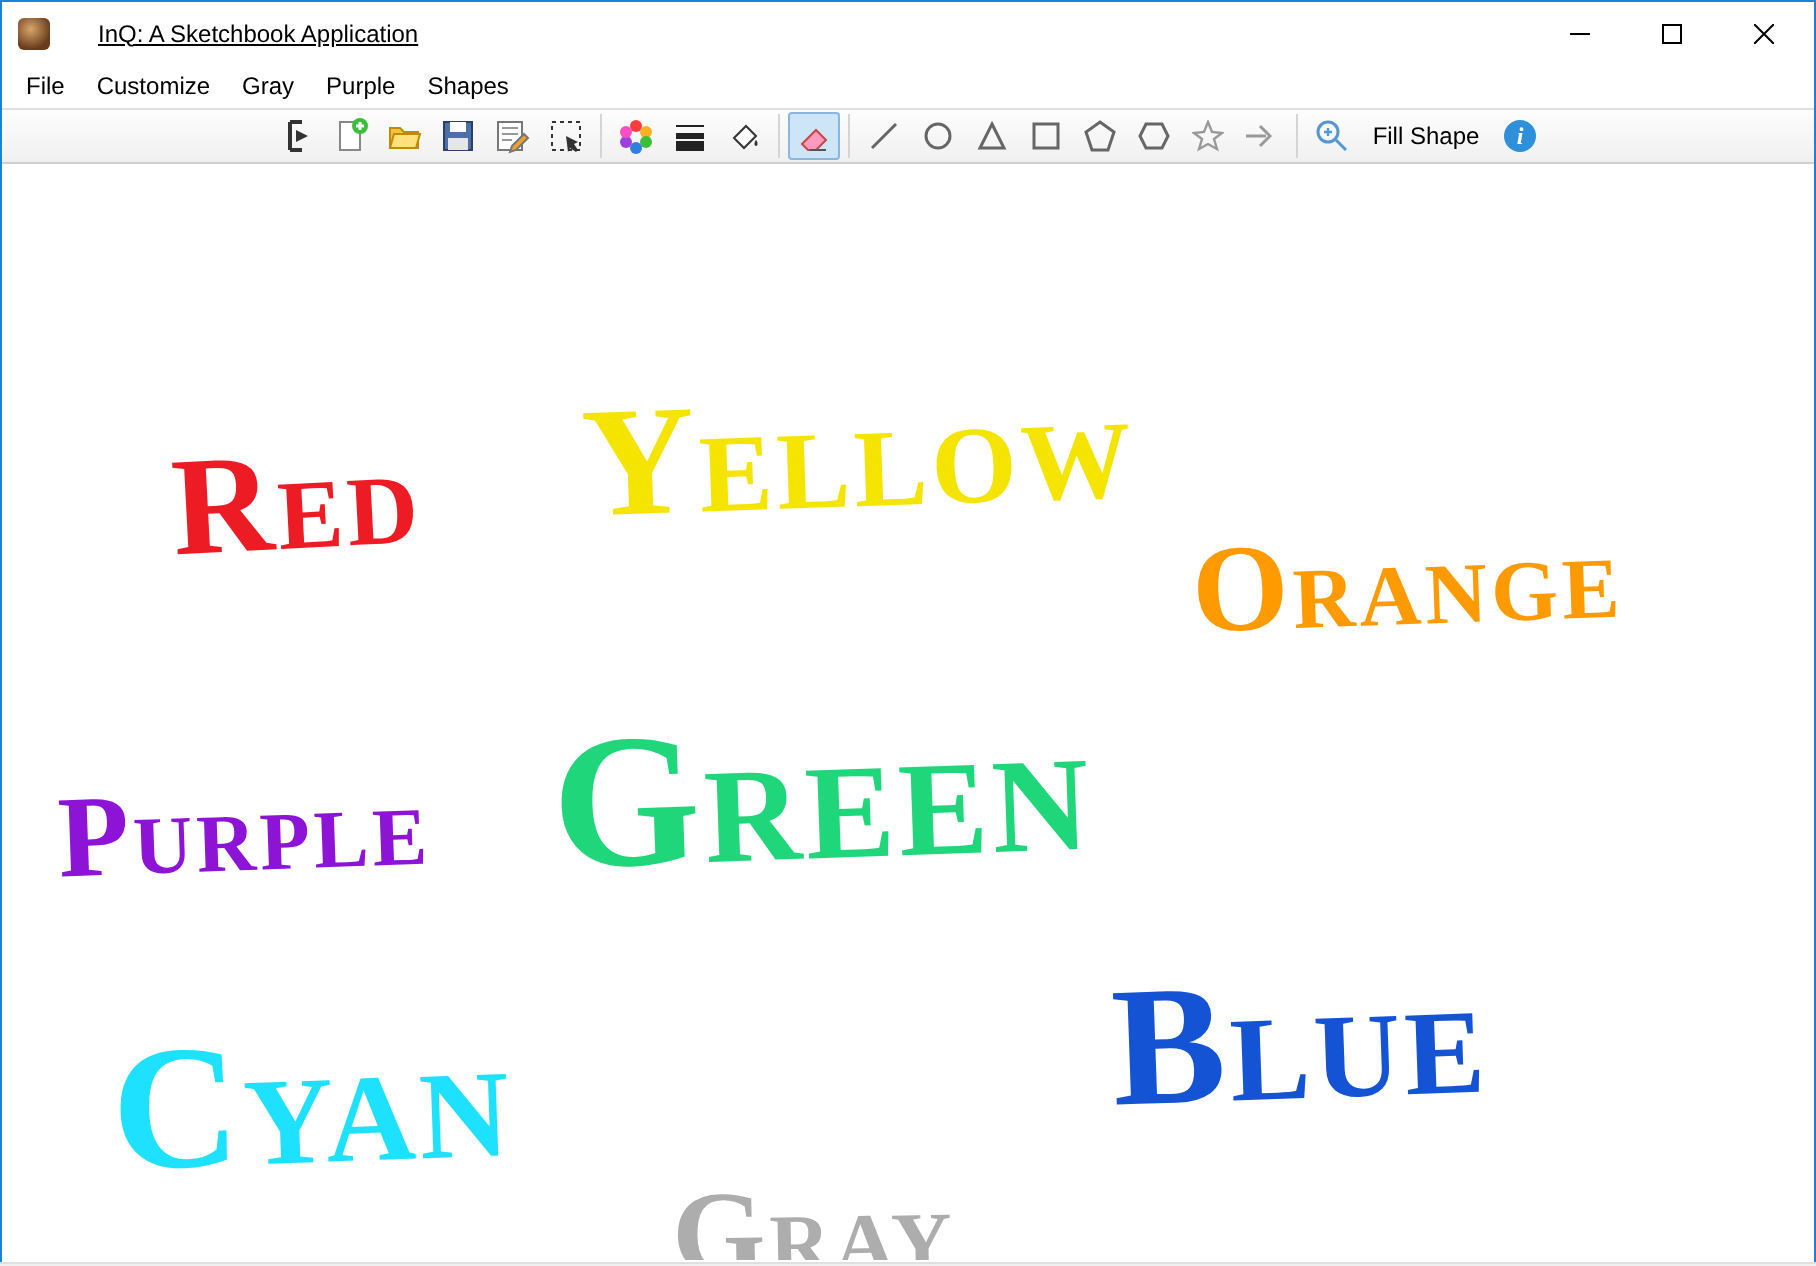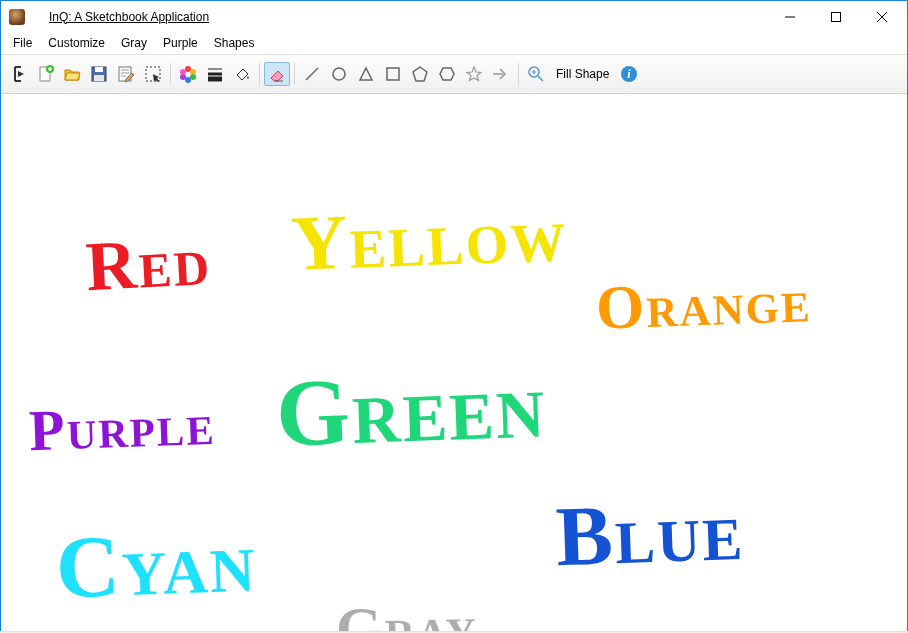--- a/index.html
+++ b/index.html
@@ -4,21 +4,21 @@
   <style>
     * { box-sizing: border-box; margin: 0; padding: 0; }
     body { font-family: "Segoe UI", Tahoma, sans-serif; font-size: 12px; background: #fff; width: 908px; height: 633px; border: 1px solid #1883d7; overflow: hidden; }
     .titlebar { height: 31px; background: #fff; display: flex; align-items: center; padding: 0 2px 0 8px; }
     .titlebar .title { flex: 1; font-size: 12px; color: #000; display: flex; align-items: center; gap: 24px; text-decoration: underline; }
     .titlebar .controls { display: flex; }
     .titlebar .ctrl { width: 46px; height: 30px; display: flex; align-items: center; justify-content: center; }
     .app-icon { width: 16px; height: 16px; border-radius: 3px; background: radial-gradient(circle at 40% 35%, #d7a56a 0%, #6b3c1c 70%); }
     .menubar { height: 22px; background: #fff; display: flex; align-items: center; padding: 0 4px; gap: 0; }
     .menubar .menu { padding: 3px 8px; font-size: 12px; color: #000; }
-    .toolbar { height: 40px; background: linear-gradient(#fdfdfd,#f0f0f0); border-top: 1px solid #e0e0e0; border-bottom: 1px solid #d0d0d0; display: flex; align-items: center; padding: 0 4px; gap: 1px; }
+    .toolbar { height: 28px; background: linear-gradient(#fdfdfd,#f0f0f0); border-top: 1px solid #e0e0e0; border-bottom: 1px solid #d0d0d0; display: flex; align-items: center; padding: 0 4px; gap: 1px; justify-content: center; }
     .tbtn { width: 26px; height: 24px; display: flex; align-items: center; justify-content: center; border: 1px solid transparent; border-radius: 2px; }
     .tbtn.active { background: #cde6f7; border-color: #8ab7e0; }
     .tsep { width: 1px; height: 22px; background: #d5d5d5; margin: 0 3px; }
     .tlabel { font-size: 12px; padding: 0 6px; color: #000; }
     .canvas-area { width: 906px; height: 548px; background: #fff; position: relative; overflow: hidden; }
     .hw { position:absolute; font-family: "Segoe Script","Bradley Hand","Comic Sans MS",cursive; font-weight:700; white-space:nowrap; }
     .statusbar { height: 2px; background: #f0f0f0; border-top: 1px solid #e0e0e0; position: absolute; bottom:0; left:0; right:0; }
   </style>
 </head>
 <body>

